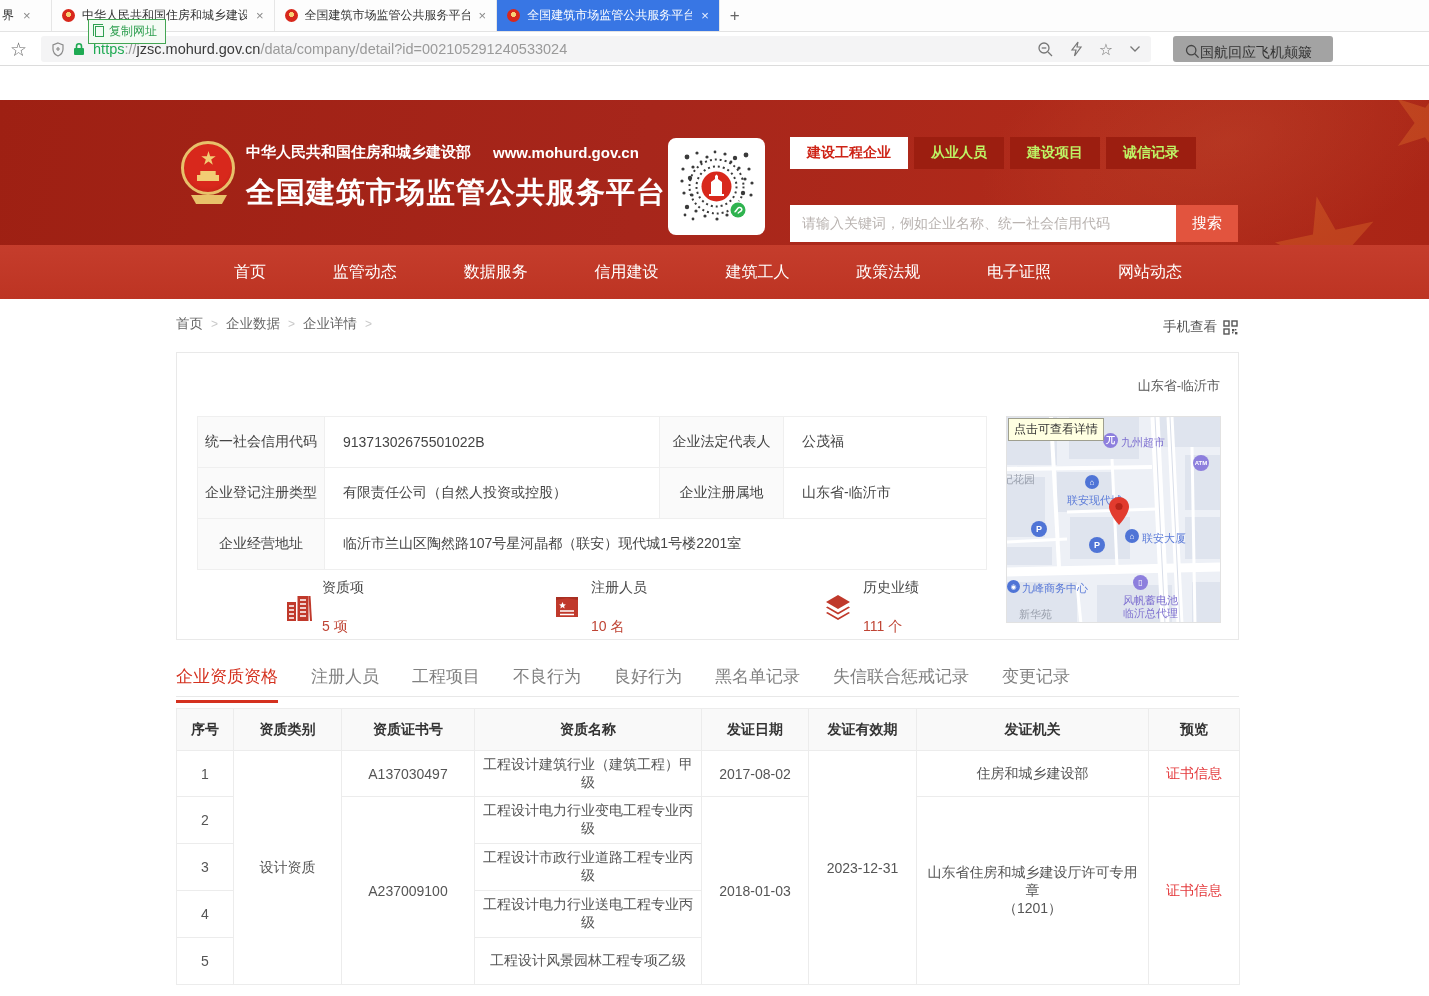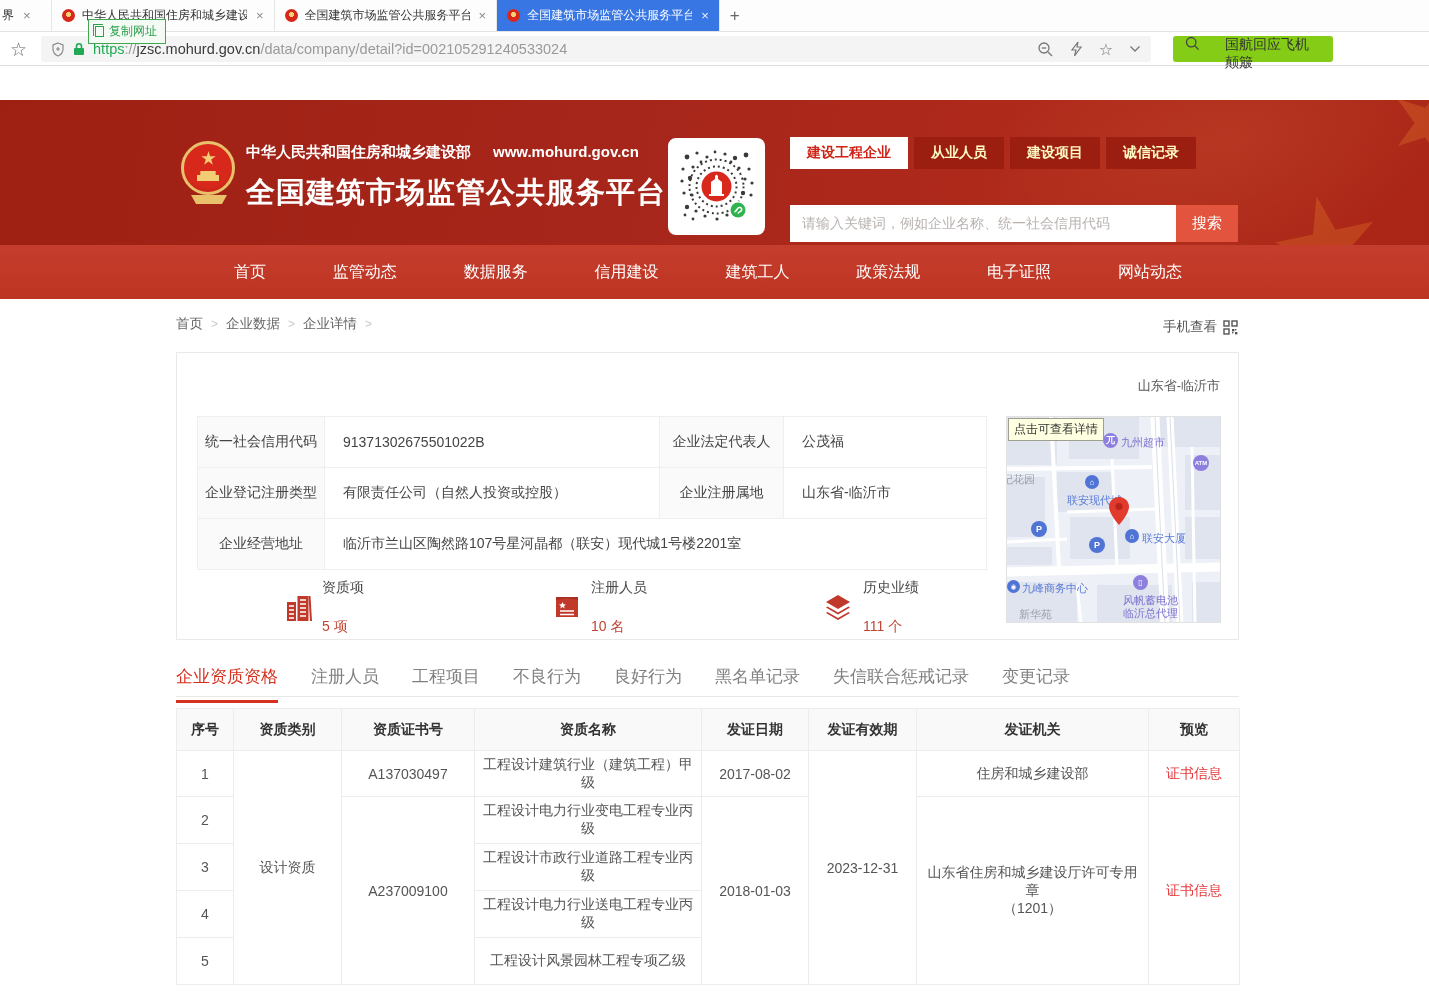--- a/index.html
+++ b/index.html
@@ -30,47 +30,47 @@
   .addressbar { position:absolute; left:0; top:33px; width:1429px; height:33px; background:#fff; border-bottom:1px solid #dcdcdc; display:flex; align-items:center; }
   .fav-star { font-size:19px; color:#666; margin:0 14px 0 10px; }
   .urlfield { flex:0 0 1110px; height:26px; background:#f4f4f5; border-radius:3px; display:flex; align-items:center; padding:0 10px; font-size:14.5px; }
   .urlfield .spacer { flex:1; }
   .u-ico { margin-right:8px; display:flex; align-items:center; }
   .u-scheme { color:#1faa53; }
   .u-sep { color:#9a9a9a; }
   .u-host { color:#3a3a3a; }
   .u-path { color:#9a9a9a; }
   .bar-ico { margin-left:16px; display:flex; align-items:center; color:#777; }
-  .quick-search { margin-left:22px; height:26px; background:#84cc16; border-radius:3px; display:flex; align-items:flex-start; padding:0 12px; gap:25px; font-size:14px; color:#333; width:160px; }
+  .quick-search { margin-left:22px; height:26px; background:#a3a3a3; border-radius:3px; display:flex; align-items:flex-end; padding:0 12px; gap:0; font-size:14px; color:#333; width:160px; }
 
   
   .site-header { position:absolute; left:0; top:100px; width:1429px; height:145px;
     background:linear-gradient(100deg, #9e2013 0%, #a7261b 45%, #b02a1a 75%, #aa2516 100%); overflow:hidden; }
   .hstar { position:absolute; background:rgba(235,130,45,.30);
     clip-path:polygon(50% 0%,61% 35%,98% 35%,68% 57%,79% 91%,50% 70%,21% 91%,32% 57%,2% 35%,39% 35%); }
   .hsweep { position:absolute; right:-60px; top:-90px; width:520px; height:260px; border-radius:50%;
     background:radial-gradient(ellipse at center, rgba(255,180,120,.10), rgba(255,180,120,0) 70%); transform:rotate(-14deg); }
 
   .emblem { position:absolute; left:181px; top:141px; width:56px; height:60px; }
   .emblem .ring { width:54px; height:54px; border-radius:50%; border:3px solid #e8c16a;
     background:radial-gradient(circle at 50% 42%, #d8281c 60%, #b71f13 100%); position:relative; }
   .emblem .estar { position:absolute; left:20px; top:10px; width:15px; height:15px; background:#f2cd74;
     clip-path:polygon(50% 0%,61% 35%,98% 35%,68% 57%,79% 91%,50% 70%,21% 91%,32% 57%,2% 35%,39% 35%); }
   .emblem .gate { position:absolute; left:16px; top:30px; width:22px; height:10px; background:#f2cd74; clip-path:polygon(0 100%,0 40%,15% 40%,15% 0,85% 0,85% 40%,100% 40%,100% 100%); }
   .emblem .ribbon { position:absolute; left:10px; bottom:-3px; width:36px; height:9px; background:#e8c16a; clip-path:polygon(0 0,100% 0,86% 100%,14% 100%); }
 
   .brand { position:absolute; left:246px; top:143px; color:#fff; }
-  .brand .line1 { font-size:15px; font-weight:bold; display:flex; gap:22px; align-items:flex-start; }
+  .brand .line1 { font-size:15px; font-weight:bold; display:flex; gap:22px; align-items:center; }
   .brand .line2 { font-size:29px; font-weight:bold; margin-top:11px; letter-spacing:1px; }
 
   .qrbox { position:absolute; left:668px; top:138px; width:97px; height:97px; background:#fff; border-radius:8px; display:flex; align-items:center; justify-content:center; }
 
   .hsearch { position:absolute; left:790px; top:137px; width:448px; }
   .hs-tabs { display:flex; height:32px; }
-  .hs-tab { padding:0 17px; display:flex; align-items:center; font-size:14px; color:#fef9c3; background:#9c1e10; margin-right:6px; font-weight:bold; }
+  .hs-tab { padding:0 17px; display:flex; align-items:center; font-size:14px; color:#bef264; background:#9c1e10; margin-right:6px; font-weight:bold; }
   .hs-tab.active { background:#fff; color:#ce2417; }
   .hs-row { display:flex; height:37px;margin-top:36px; }
   .hs-input { flex:1; background:#fff; display:flex; align-items:center; padding:0 12px; font-size:14px; color:#b9b3b0; }
   .hs-btn { width:62px; background:#e2543e; color:#fff; display:flex; align-items:center; justify-content:center; font-size:15px; }
 
   
   .site-nav { position:absolute; left:0; top:245px; width:1429px; height:54px;
     background:linear-gradient(180deg,#c53d2c,#bd3423); overflow:hidden; }
   .site-nav .inner { position:absolute; left:228px; top:0; width:960px; height:54px; display:flex; justify-content:space-between; }
   .nav-item { color:#fff; font-size:16px; line-height:54px; padding:0 6px; }

